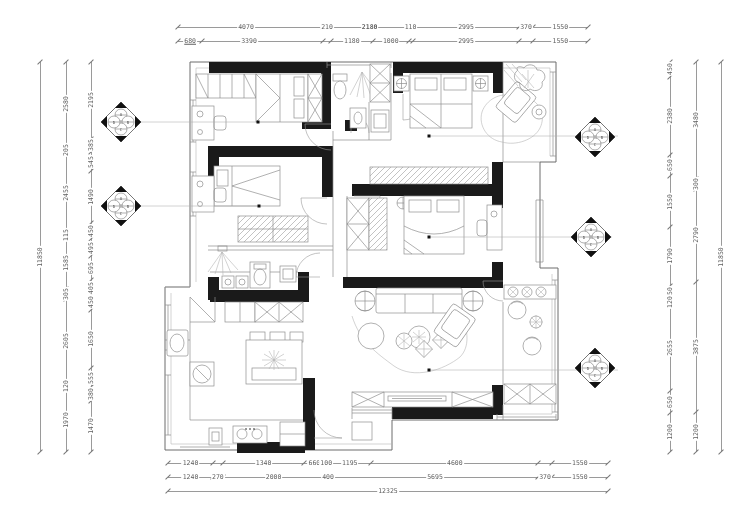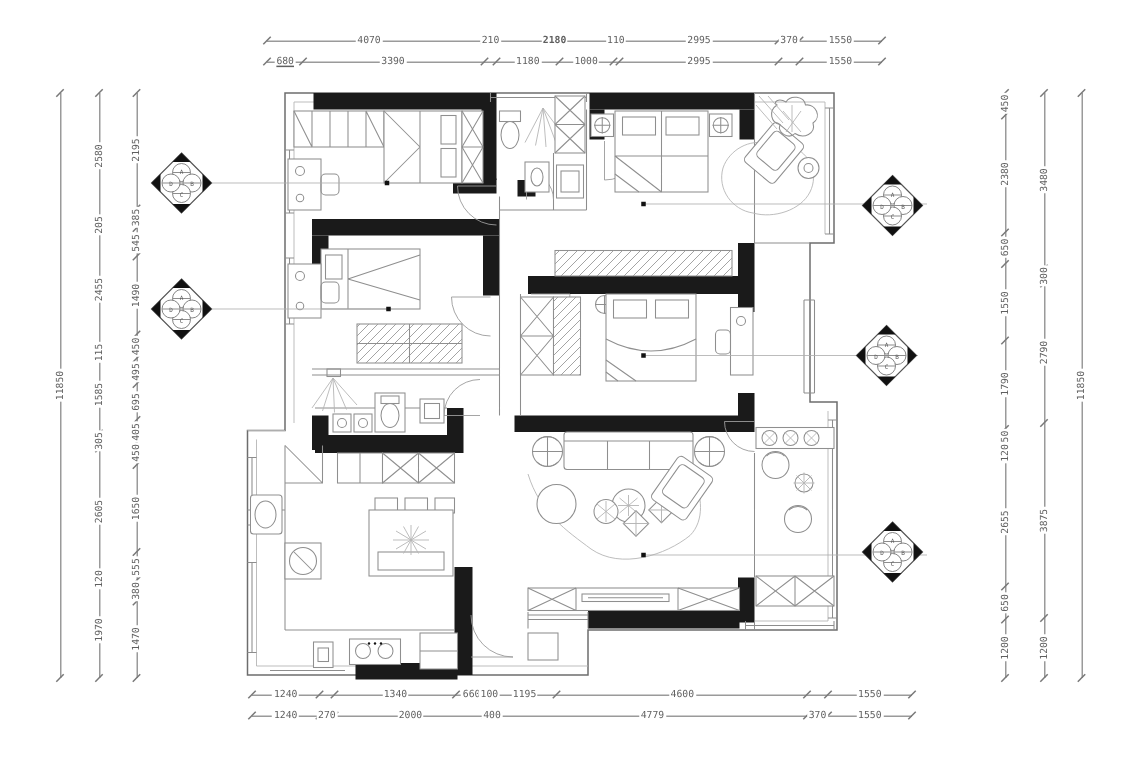--- a/index.html
+++ b/index.html
@@ -361,21 +361,21 @@
       <span class="dlab" style="left: 348.063px; top: 50%;">370</span>
       <i class="tick" style="left: 410px; top: 50%;"></i>
       <span class="dlab" style="left: 382.333px; top: 50%;">1550</span>
     </div>
 <div class="dimline h" style="left:178px;top:34px;width:410px;">
       <i class="base"></i>
       <i class="tick" style="left: 0px; top: 50%;"></i>
       <i class="tick" style="left: 24.2751px; top: 50%;"></i>
       <span class="dlab" style="left: 12.1376px; top: 50%; text-decoration: underline;">680</span>
       <i class="tick" style="left: 145.294px; top: 50%;"></i>
-      <span class="dlab" style="left: 84px; top: 50%;">3390</span>
+      <span class="dlab" style="left: 71px; top: 50%;">3390</span>
       <i class="tick" style="left: 152.791px; top: 50%;"></i>
       <i class="tick" style="left: 194.915px; top: 50%;"></i>
       <span class="dlab" style="left: 173.853px; top: 50%;">1180</span>
       <i class="tick" style="left: 230.614px; top: 50%;"></i>
       <span class="dlab" style="left: 212.764px; top: 50%;">1000</span>
       <i class="tick" style="left: 234.541px; top: 50%;"></i>
       <i class="tick" style="left: 341.458px; top: 50%;"></i>
       <span class="dlab" style="left: 288px; top: 50%;">2995</span>
       <i class="tick" style="left: 354.667px; top: 50%;"></i>
       <i class="tick" style="left: 410px; top: 50%;"></i>
@@ -407,25 +407,31 @@
       <i class="tick" style="left: 0px; top: 50%;"></i>
       <i class="tick" style="left: 44.9979px; top: 50%;"></i>
       <span class="dlab" style="left: 22.499px; top: 50%;">1240</span>
       <i class="tick" style="left: 54.7959px; top: 50%;"></i>
       <span class="dlab" style="left: 49.8969px; top: 50%;">270</span>
       <i class="tick" style="left: 156.404px; top: 50%;"></i>
       <span class="dlab" style="left: 105.6px; top: 50%;">2000</span>
       <i class="tick" style="left: 163.662px; top: 50%;"></i>
       <span class="dlab" style="left: 160.033px; top: 50%;">400</span>
       <i class="tick" style="left: 370.326px; top: 50%;"></i>
-      <span class="dlab" style="left: 266.994px; top: 50%;">4779</span>
+      <span class="dlab" style="left: 266.994px; top: 50%;">5695</span>
       <i class="tick" style="left: 383.753px; top: 50%;"></i>
       <span class="dlab" style="left: 377.039px; top: 50%;">370</span>
       <i class="tick" style="left: 440px; top: 50%;"></i>
       <span class="dlab" style="left: 411.876px; top: 50%;">1550</span>
+    </div>
+<div class="dimline h" style="left:168px;top:484px;width:440px;">
+      <i class="base"></i>
+      <i class="tick" style="left: 0px; top: 50%;"></i>
+      <i class="tick" style="left: 440px; top: 50%;"></i>
+      <span class="dlab" style="left: 220px; top: 50%;">12325</span>
     </div>
 
 <div class="dimline v" style="left:33px;top:62px;height:390px;">
       <i class="base"></i>
       <i class="tick" style="top: 0px; left: 50%;"></i>
       <i class="tick" style="top: 390px; left: 50%;"></i>
       <span class="dlab" style="top: 195px; left: 50%;">11850</span>
     </div>
 <div class="dimline v" style="left:59px;top:62px;height:390px;">
       <i class="base"></i>

